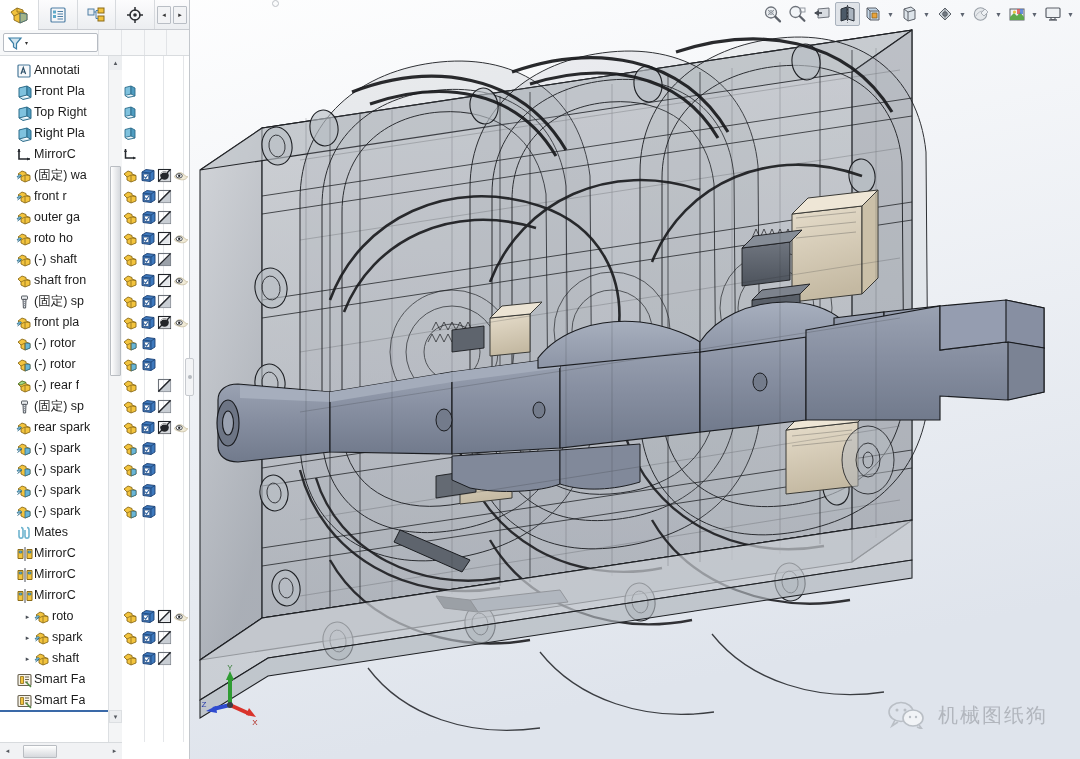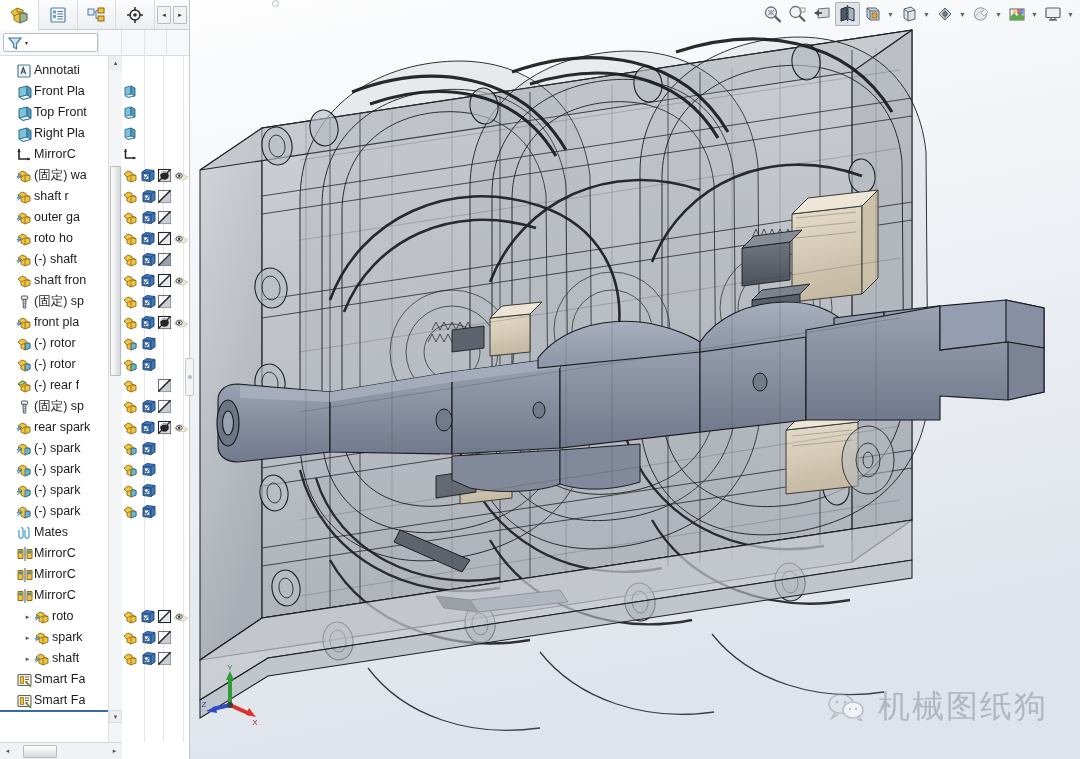--- a/index.html
+++ b/index.html
@@ -23,21 +23,21 @@
   #triad { position: absolute; left: 200px; top: 663px; width: 62px; height: 62px; }
 
   
   #watermark {
     position: absolute; right: 32px; bottom: 30px;
     display: flex; align-items: center; gap: 12px;
     opacity: .55;
   }
   #watermark .wm-text {
     font-family: "DejaVu Sans", sans-serif;
-    font-size: 32px; color: #8d9198; letter-spacing: 2px;
+    font-size: 20px; color: #8d9198; letter-spacing: 2px;
     font-weight: 400;
   }
 
   
   #view-toolbar {
     position: absolute; right: 4px; top: 1px; height: 26px;
     display: flex; align-items: center; gap: 0px;
     background: transparent; z-index: 40;
   }
   .vt-btn {
@@ -686,21 +686,21 @@
             </div>
             <div class="tnode">
               <span class="twist"></span>
               <span class="ticon">
                 <svg width="18" height="16" viewBox="0 0 18 16">
                   <path d="M3,4 L11,2 L11,11 L3,13 Z" fill="#7fc2de" stroke="#2d6c8a" stroke-width="1"></path>
                   <path d="M11,2 L15,4.5 L15,13.5 L11,11 Z" fill="#4f9cc0" stroke="#2d6c8a" stroke-width="1"></path>
                   <path d="M3,13 L7,15.5 L15,13.5" fill="#cfe8f2" stroke="#2d6c8a" stroke-width="1"></path>
                 </svg>
               </span>
-              <span class="tlabel">Top Front</span>
+              <span class="tlabel">Top Right</span>
             </div>
             <div class="tnode">
               <span class="twist"></span>
               <span class="ticon">
                 <svg width="18" height="16" viewBox="0 0 18 16">
                   <path d="M3,4 L11,2 L11,11 L3,13 Z" fill="#7fc2de" stroke="#2d6c8a" stroke-width="1"></path>
                   <path d="M11,2 L15,4.5 L15,13.5 L11,11 Z" fill="#4f9cc0" stroke="#2d6c8a" stroke-width="1"></path>
                   <path d="M3,13 L7,15.5 L15,13.5" fill="#cfe8f2" stroke="#2d6c8a" stroke-width="1"></path>
                 </svg>
               </span>
@@ -732,21 +732,21 @@
             <div class="tnode">
               <span class="twist"></span>
               <span class="ticon">
                 <svg width="18" height="16" viewBox="0 0 18 16">
                   <path d="M2,6 L6,3 L10,4.5 L10,6 L14,7.5 L14,12 L9,14 L5,12 L5,9 Z" fill="#f3c43e" stroke="#8c6c1a" stroke-width="0.9"></path>
                   <path d="M5,9 L9,7 L14,7.5 M9,7 L9,14" fill="none" stroke="#8c6c1a" stroke-width="0.8"></path>
                   <path d="M1,9 C2.5,6.5 4.5,6 5.5,7.5 C4.2,8.5 2.6,9.5 1,9 Z" fill="#7fc2de" stroke="#2d6c8a" stroke-width="0.8"></path>
                   <path d="M1.5,11 L5,8.5" fill="none" stroke="#2d6c8a" stroke-width="0.9"></path>
                 </svg>
               </span>
-              <span class="tlabel">shaft r</span>
+              <span class="tlabel">front r</span>
             </div>
             <div class="tnode">
               <span class="twist"></span>
               <span class="ticon">
                 <svg width="18" height="16" viewBox="0 0 18 16">
                   <path d="M2,6 L6,3 L10,4.5 L10,6 L14,7.5 L14,12 L9,14 L5,12 L5,9 Z" fill="#f3c43e" stroke="#8c6c1a" stroke-width="0.9"></path>
                   <path d="M5,9 L9,7 L14,7.5 M9,7 L9,14" fill="none" stroke="#8c6c1a" stroke-width="0.8"></path>
                   <path d="M1,9 C2.5,6.5 4.5,6 5.5,7.5 C4.2,8.5 2.6,9.5 1,9 Z" fill="#7fc2de" stroke="#2d6c8a" stroke-width="0.8"></path>
                   <path d="M1.5,11 L5,8.5" fill="none" stroke="#2d6c8a" stroke-width="0.9"></path>
                 </svg>

